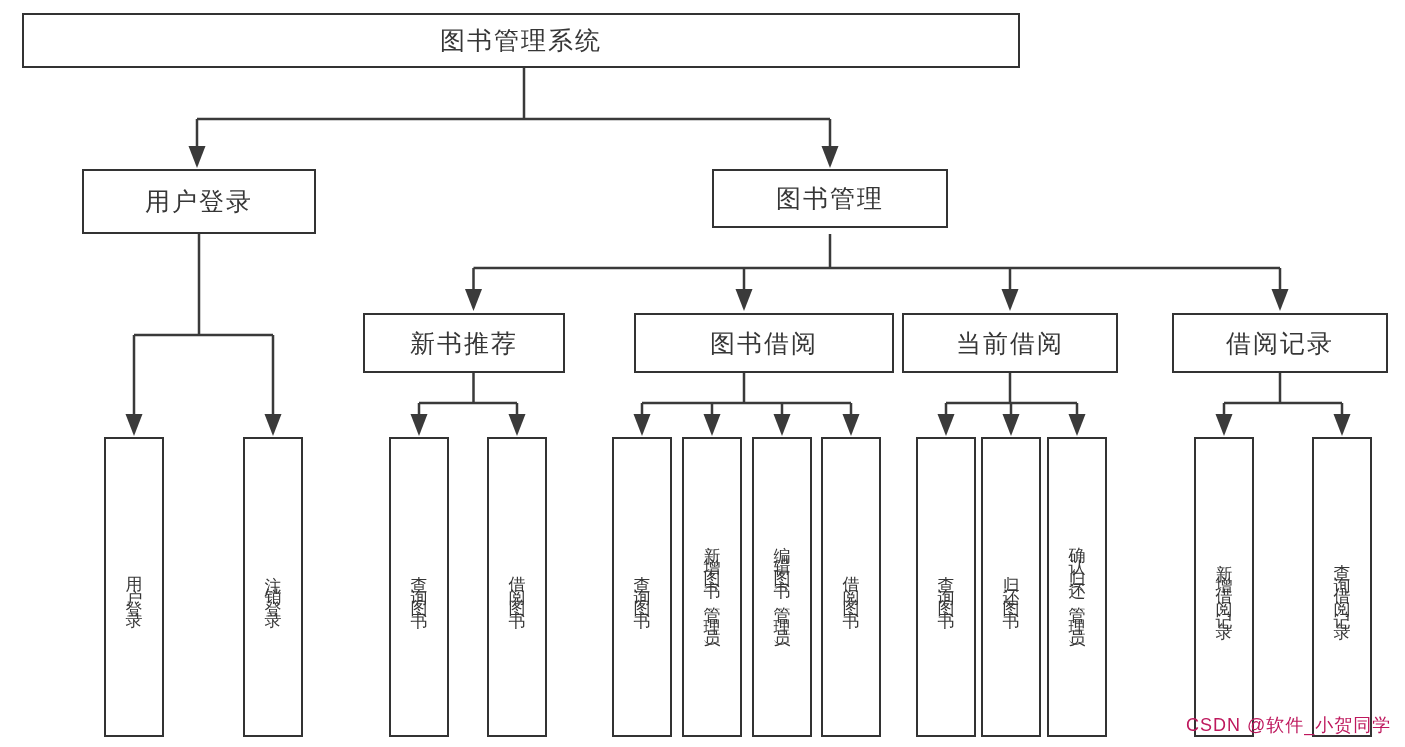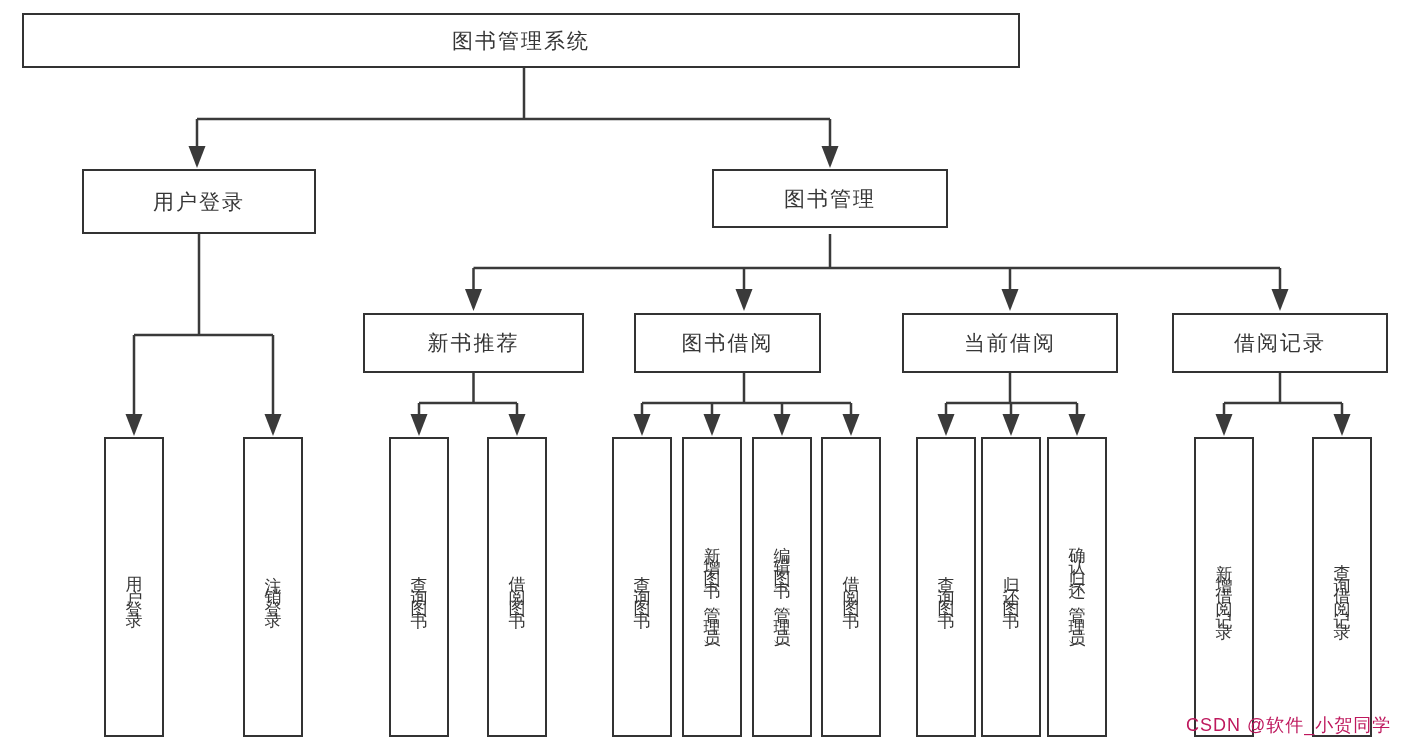--- a/index.html
+++ b/index.html
@@ -17,21 +17,21 @@
     position: absolute; left: 0; top: 0;
     width: 1405px; height: 747px;
     pointer-events: none;
   }
   .hbox {
     position: absolute;
     box-sizing: border-box;
     border: 2.5px solid #333333;
     background: #ffffff;
     display: flex; align-items: center; justify-content: center;
-    font-size: 21px; letter-spacing: 2px;
+    font-size: 25px; letter-spacing: 2px;
     color: #363636;
     z-index: 2;
   }
   .vbox {
     position: absolute;
     box-sizing: border-box;
     top: 437px; width: 60px; height: 300px;
     border: 2.5px solid #333333;
     background: #ffffff;
     display: flex; align-items: center; justify-content: center;
@@ -94,22 +94,22 @@
       <polygon points="1215.5,414 1232.5,414 1224,436"></polygon>
       <polygon points="1333.5,414 1350.5,414 1342,436"></polygon>
     </g>
   </svg>
 
   <div class="hbox" style="left:22px; top:13px; width:998px; height:55px;">图书管理系统</div>
 
   <div class="hbox" style="left:82px; top:169px; width:234px; height:65px;">用户登录</div>
   <div class="hbox" style="left:712px; top:169px; width:236px; height:59px;">图书管理</div>
 
-  <div class="hbox" style="left:363px; top:313px; width:221px; height:60px;">新书推荐</div>
-  <div class="hbox" style="left:634px; top:313px; width:187px; height:60px;">图书借阅</div>
+  <div class="hbox" style="left:363px; top:313px; width:202px; height:60px;">新书推荐</div>
+  <div class="hbox" style="left:634px; top:313px; width:260px; height:60px;">图书借阅</div>
   <div class="hbox" style="left:902px; top:313px; width:216px; height:60px;">当前借阅</div>
   <div class="hbox" style="left:1172px; top:313px; width:216px; height:60px;">借阅记录</div>
 
   <div class="vbox" style="left:104px;">用户登录</div>
   <div class="vbox" style="left:243px;">注销登录</div>
 
   <div class="vbox" style="left:389px;">查询图书</div>
   <div class="vbox" style="left:487px;">借阅图书</div>
 
   <div class="vbox" style="left:612px;">查询图书</div>

